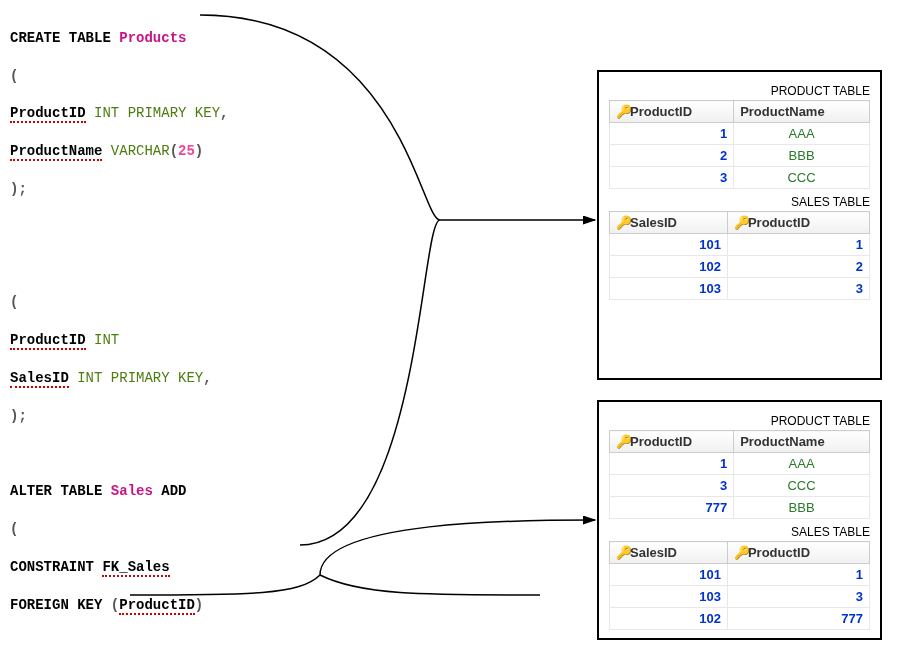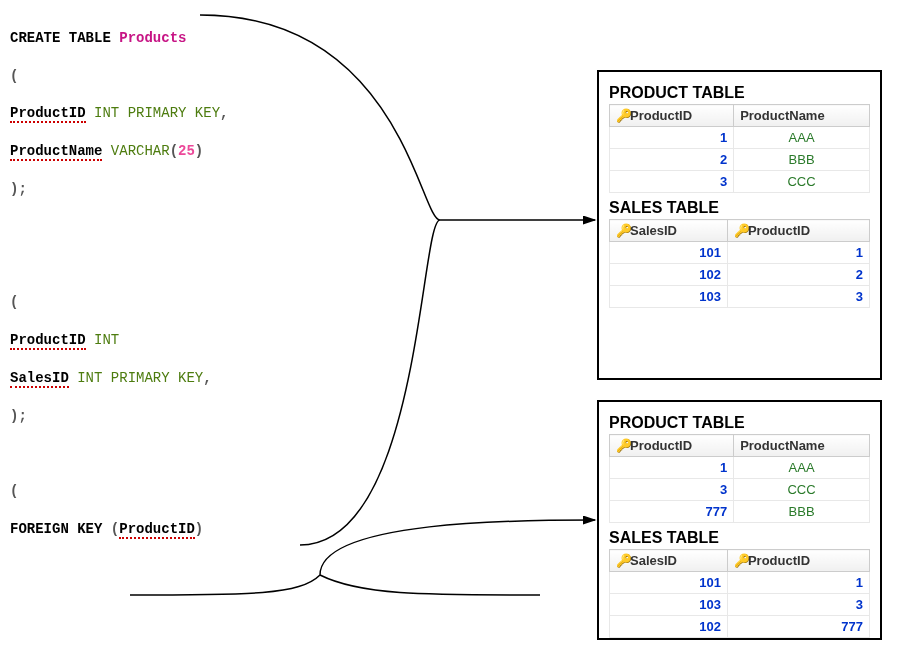--- a/index.html
+++ b/index.html
@@ -36,23 +36,23 @@
     border: 2px solid #000;
     padding: 8px 10px;
     width: 285px;
     font-family: Arial, sans-serif;
     background: #fff;
   }
   .panel-top { top: 70px; right: 20px; height: 310px; }
   .panel-bot { top: 400px; right: 20px; height: 240px; }
 
   .tbl-title {
-    text-align: left;
-    font-weight: bold;
-    font-size: 16px;
+    text-align: right;
+    font-weight: normal;
+    font-size: 12px;
     margin: 4px 0 2px 0;
   }
   table.dbt {
     border-collapse: collapse;
     width: 100%;
     font-size: 13px;
     margin-bottom: 6px;
   }
   table.dbt th {
     background: linear-gradient(#ffffff,#f0f0f0);
@@ -86,21 +86,23 @@
 <span class="line"><span class="squig-red">ProductID</span> <span class="dt">INT PRIMARY KEY</span><span class="punct">,</span></span>
 <span class="line"><span class="squig-red">ProductName</span> <span class="dt">VARCHAR</span><span class="punct">(</span><span class="num">25</span><span class="punct">)</span></span>
 <span class="line punct">);</span>
 <span class="line"> </span>
 <span class="line"> </span>
 <span class="line punct">(</span>
 <span class="line"><span class="squig-red">ProductID</span> <span class="dt">INT</span></span>
 <span class="line"><span class="squig-red">SalesID</span> <span class="dt">INT PRIMARY KEY</span><span class="punct">,</span></span>
 <span class="line punct">);</span>
 <span class="line"> </span>
+<span class="line"><span class="kw">ALTER TABLE</span> <span class="ident">Sales</span> <span class="kw">ADD</span></span>
 <span class="line punct">(</span>
+<span class="line"><span class="kw">CONSTRAINT</span> <span class="squig-red">FK_Sales</span></span>
 <span class="line"><span class="kw">FOREIGN KEY</span> <span class="punct">(</span><span class="squig-red">ProductID</span><span class="punct">)</span></span>
 
 
 
 
 
 
 
 
 

